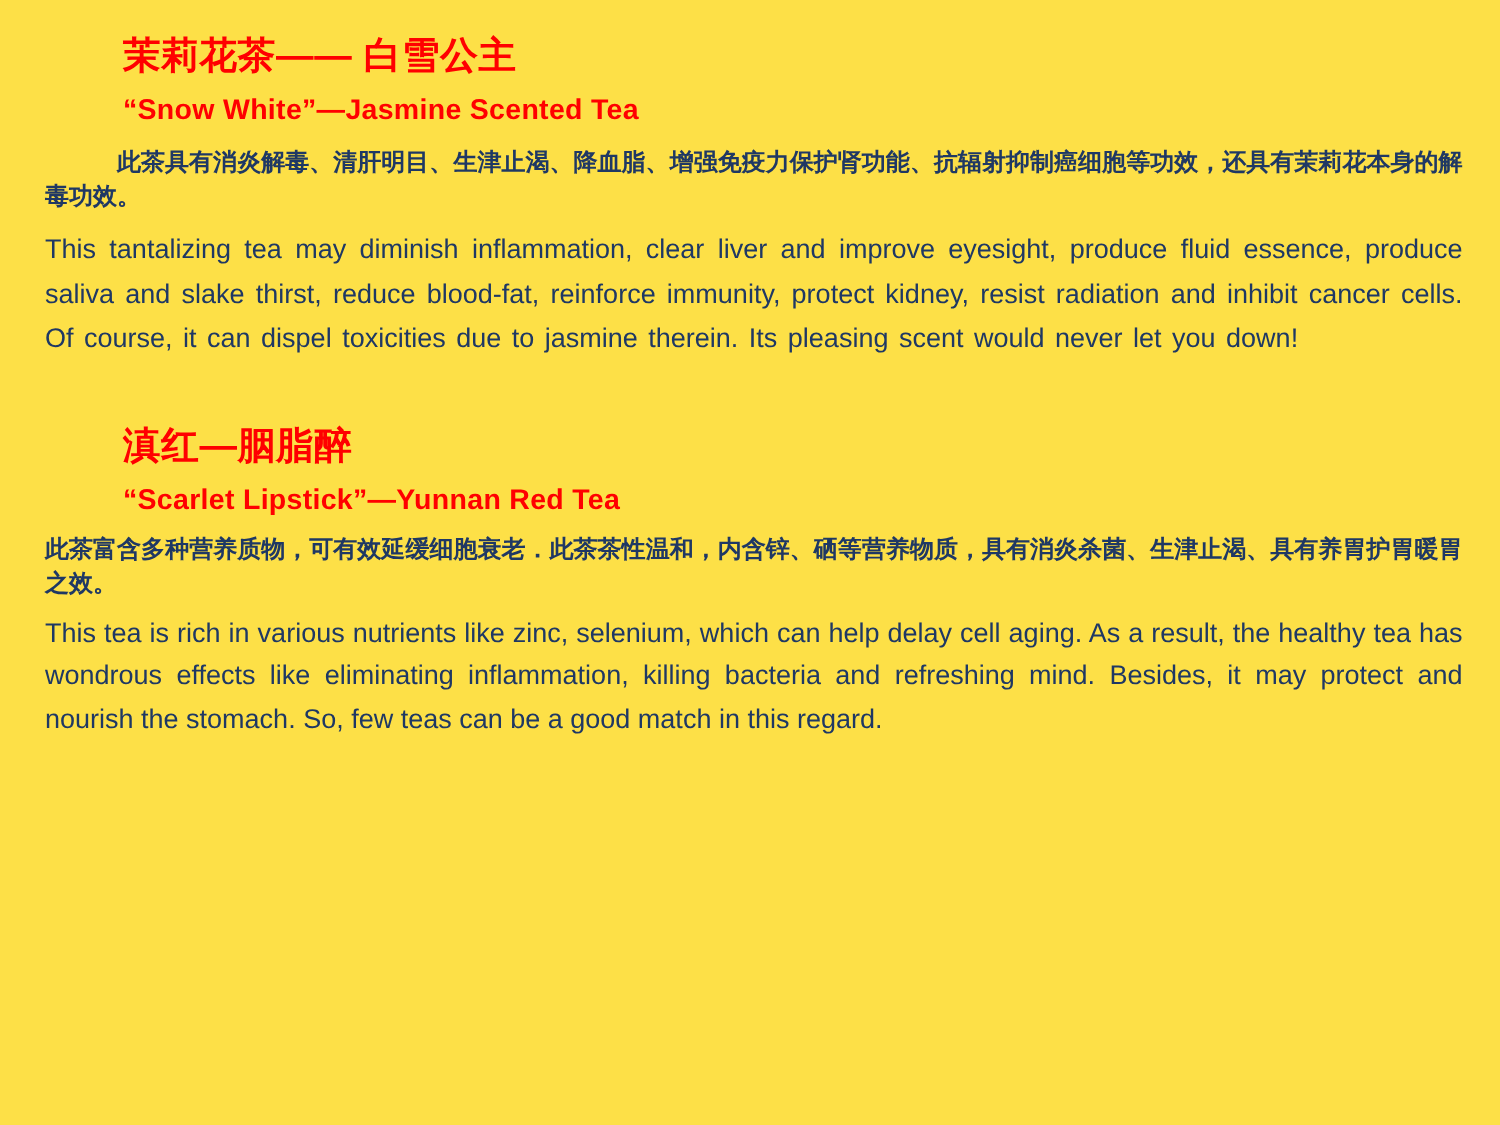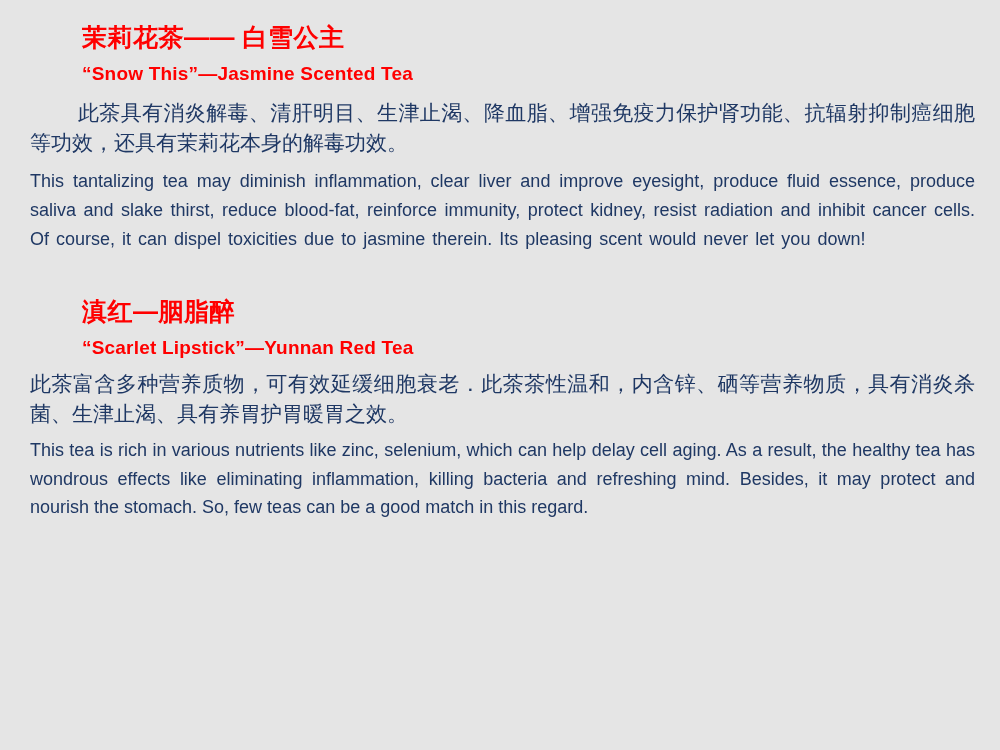--- a/index.html
+++ b/index.html
@@ -9,21 +9,21 @@
   body {
     width: 1000px;
     height: 750px;
     background: #ffffff;
     font-family: "Liberation Sans", sans-serif;
   }
   #slide {
     position: relative;
     width: 1000px;
     height: 750px;
-    background: #e5e5e5;
+    background: #fde047;
     box-sizing: border-box;
     overflow: hidden;
   }
   .content {
     position: absolute;
     left: 30px;
     top: 22px;
     width: 945px;
   }
   .section {
@@ -44,25 +44,26 @@
     color: #ff0000;
     font-weight: bold;
     font-size: 19px;
     line-height: 1.3;
     padding-left: 52px;
     margin-top: 9px;
     letter-spacing: 0.2px;
   }
   .body-cn {
     color: #1f3864;
-    font-size: 21px;
+    font-size: 16px;
     line-height: 1.42;
     margin-top: 11px;
     text-align: justify;
     text-justify: inter-ideograph;
+    font-weight: bold;
   }
   .body-cn.indent {
     text-indent: 48px;
   }
   .body-en {
     color: #1f3864;
     font-size: 18px;
     line-height: 1.62;
     margin-top: 9px;
     text-align: justify;
@@ -80,21 +81,21 @@
   }
 </style>
 </head>
 <body>
 
 <div id="slide">
   <div class="content">
 
     <div class="section sec1">
       <div class="title-cn">茉莉花茶—— 白雪公主</div>
-      <div class="title-en">“Snow This”—Jasmine Scented Tea</div>
+      <div class="title-en">“Snow White”—Jasmine Scented Tea</div>
       <div class="body-cn indent">此茶具有消炎解毒、清肝明目、生津止渴、降血脂、增强免疫力保护肾功能、抗辐射抑制癌细胞等功效，还具有茉莉花本身的解毒功效。</div>
       <div class="body-en spread">This tantalizing tea may diminish inflammation, clear liver and improve eyesight, produce fluid essence, produce saliva and slake thirst, reduce blood-fat, reinforce immunity, protect kidney, resist radiation and inhibit cancer cells. Of course, it can dispel toxicities due to jasmine therein. Its pleasing scent would never let you down!</div>
     </div>
 
     <div class="section sec2">
       <div class="title-cn">滇红—胭脂醉</div>
       <div class="title-en">“Scarlet Lipstick”—Yunnan Red Tea</div>
       <div class="body-cn">此茶富含多种营养质物，可有效延缓细胞衰老．此茶茶性温和，内含锌、硒等营养物质，具有消炎杀菌、生津止渴、具有养胃护胃暖胃之效。</div>
       <div class="body-en">This tea is rich in various nutrients like zinc, selenium, which can help delay cell aging. As a result, the healthy tea has wondrous effects like eliminating inflammation, killing bacteria and refreshing mind. Besides, it may protect and nourish the stomach. So, few teas can be a good match in this regard.</div>
     </div>

